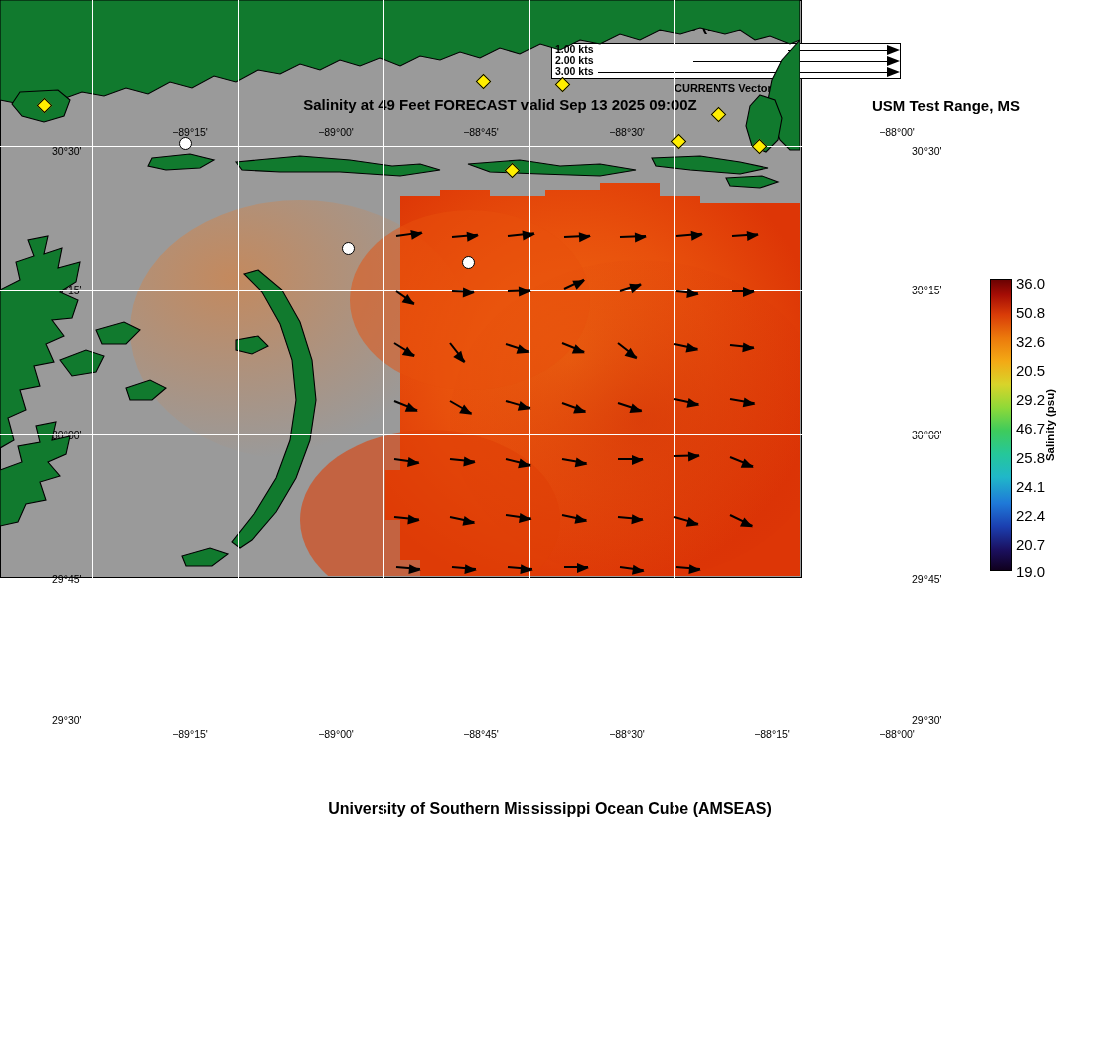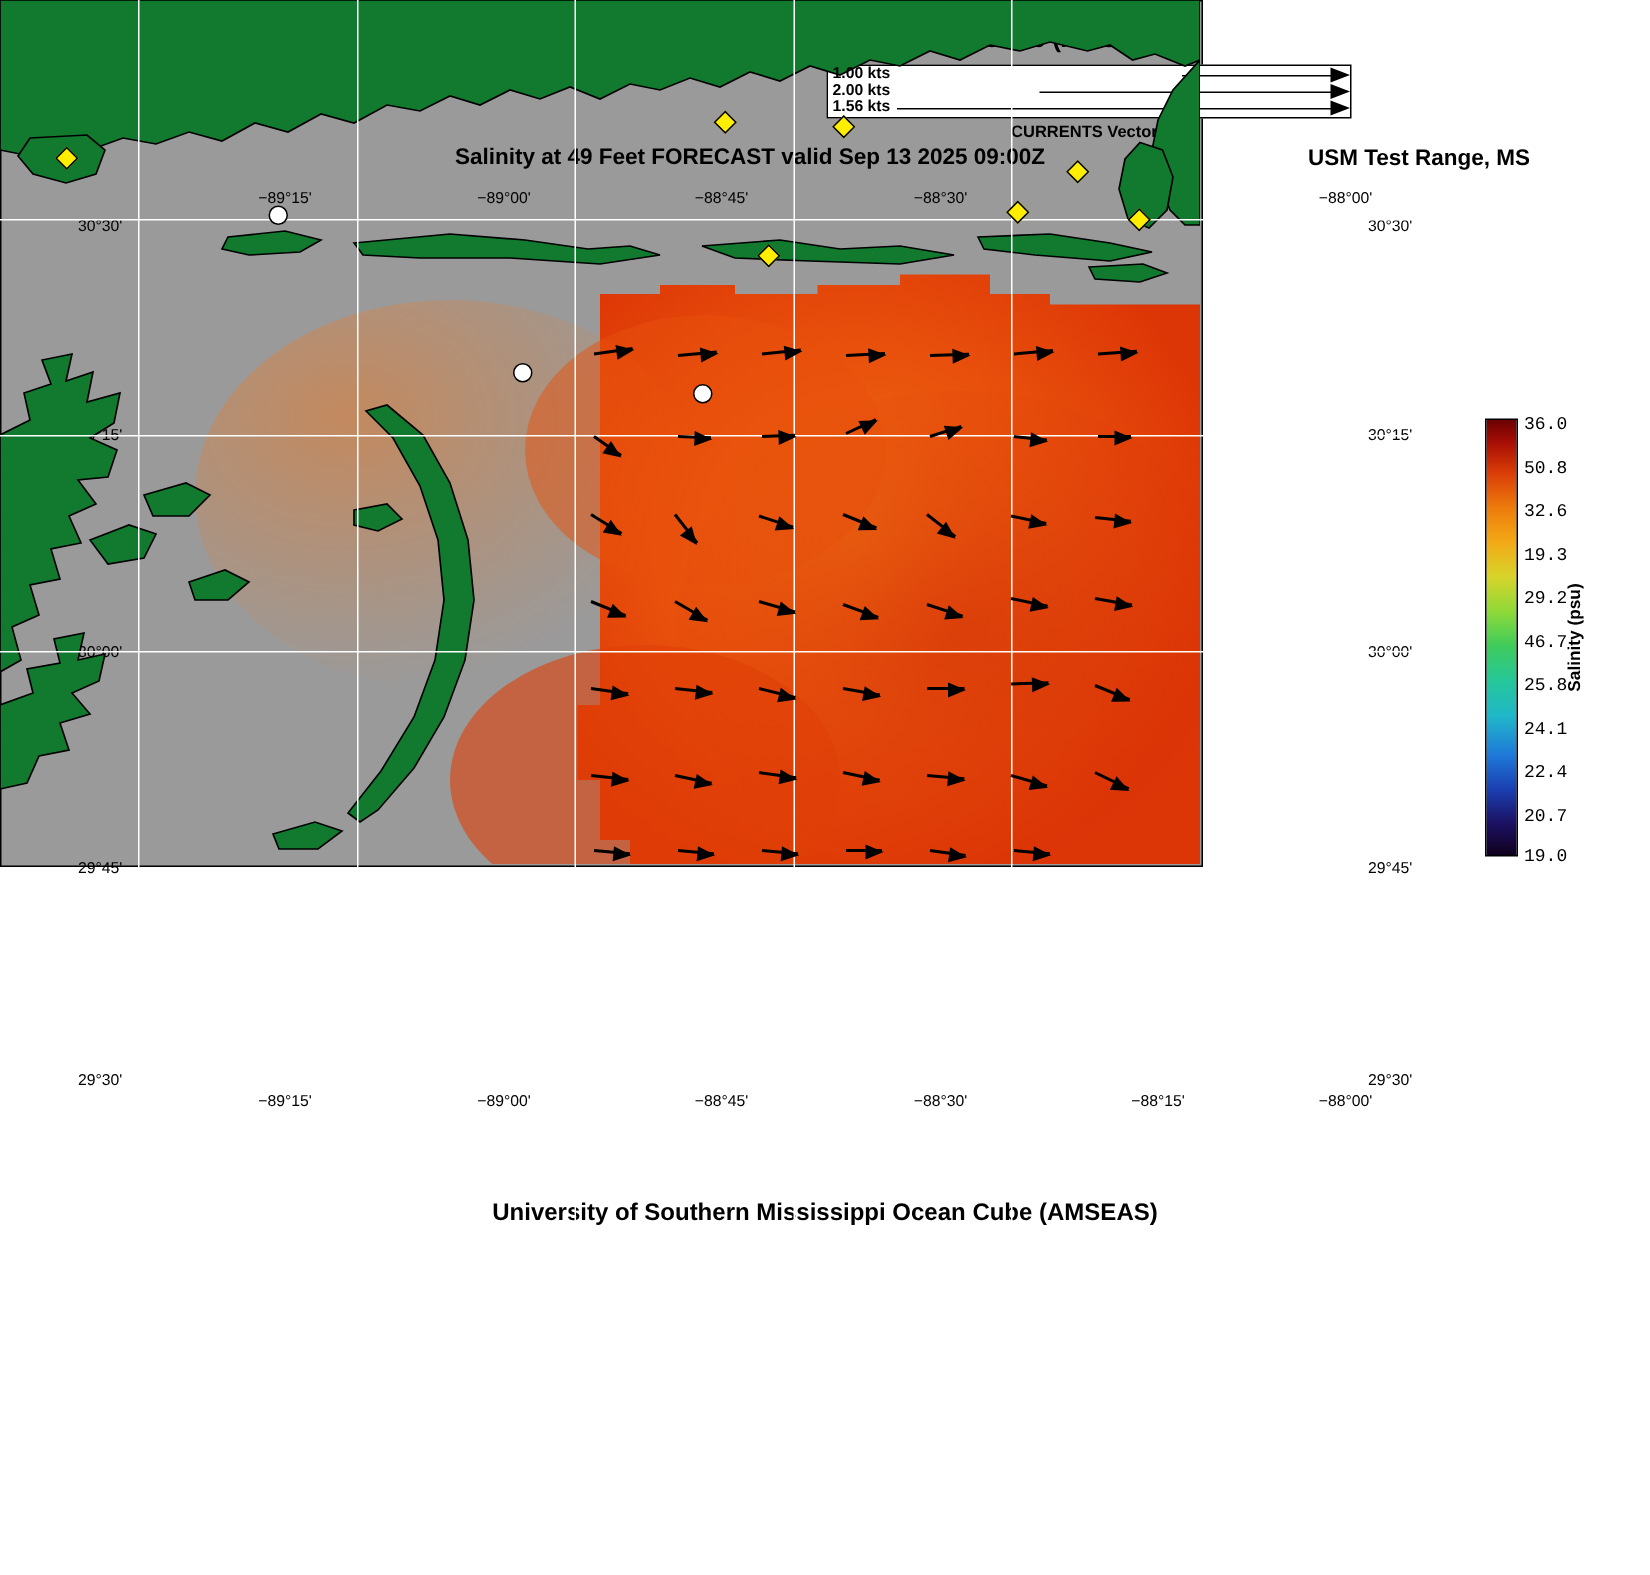--- a/index.html
+++ b/index.html
@@ -212,24 +212,23 @@
       #d8d42a 64%,
       #f3a915 72%,
       #ec7a0c 80%,
       #d93c08 88%,
       #a50d05 95%,
       #6b0202 100%);
   }
   .cb-tick {
     position: absolute;
     left: 26px;
-    font-size: 12px;
+    font-size: 15px;
     transform: translateY(-50%);
     white-space: nowrap;
-    font-family: Liberation Mono, monospace;
   }
   #colorbar-title {
     position: absolute;
     left: 60px; top: 150px;
     font-size: 11.5px;
     font-weight: bold;
     transform: translate(-50%, -50%) rotate(-90deg);
     white-space: nowrap;
   }
 </style>
@@ -261,21 +260,21 @@
     <span class="vec-label">1.00 kts</span>
     <span class="vec-line" style="width:100px;"></span>
     <span class="vec-head"></span>
   </div>
   <div class="vec-row" style="top:11px;">
     <span class="vec-label">2.00 kts</span>
     <span class="vec-line" style="width:195px;"></span>
     <span class="vec-head"></span>
   </div>
   <div class="vec-row" style="top:22px;">
-    <span class="vec-label">1.56 kts</span>
+    <span class="vec-label">3.00 kts</span>
     <span class="vec-line" style="width:290px;"></span>
     <span class="vec-head"></span>
   </div>
 </div>
 <div class="abs" id="vector-caption">CURRENTS Vectors</div>
 
 <div class="abs axlabel tick-top" style="left:190px; top:126px;">−89°15'</div>
 <div class="abs axlabel tick-top" style="left:336px; top:126px;">−89°00'</div>
 <div class="abs axlabel tick-top" style="left:481px; top:126px;">−88°45'</div>
 <div class="abs axlabel tick-top" style="left:627px; top:126px;">−88°30'</div>
@@ -446,21 +445,21 @@
     <div class="stn-circle" style="left:348px; top:248px;"></div>
     <div class="stn-circle" style="left:468px; top:262px;"></div>
   </div>
 </div>
 
 <div class="abs" id="colorbar-wrap">
   <div id="colorbar"></div>
   <div class="cb-tick" style="top:8px;">36.0</div>
   <div class="cb-tick" style="top:37px;">50.8</div>
   <div class="cb-tick" style="top:66px;">32.6</div>
-  <div class="cb-tick" style="top:95px;">19.3</div>
+  <div class="cb-tick" style="top:95px;">20.5</div>
   <div class="cb-tick" style="top:124px;">29.2</div>
   <div class="cb-tick" style="top:153px;">46.7</div>
   <div class="cb-tick" style="top:182px;">25.8</div>
   <div class="cb-tick" style="top:211px;">24.1</div>
   <div class="cb-tick" style="top:240px;">22.4</div>
   <div class="cb-tick" style="top:269px;">20.7</div>
   <div class="cb-tick" style="top:296px;">19.0</div>
   <div id="colorbar-title">Salinity (psu)</div>
 </div>
 

